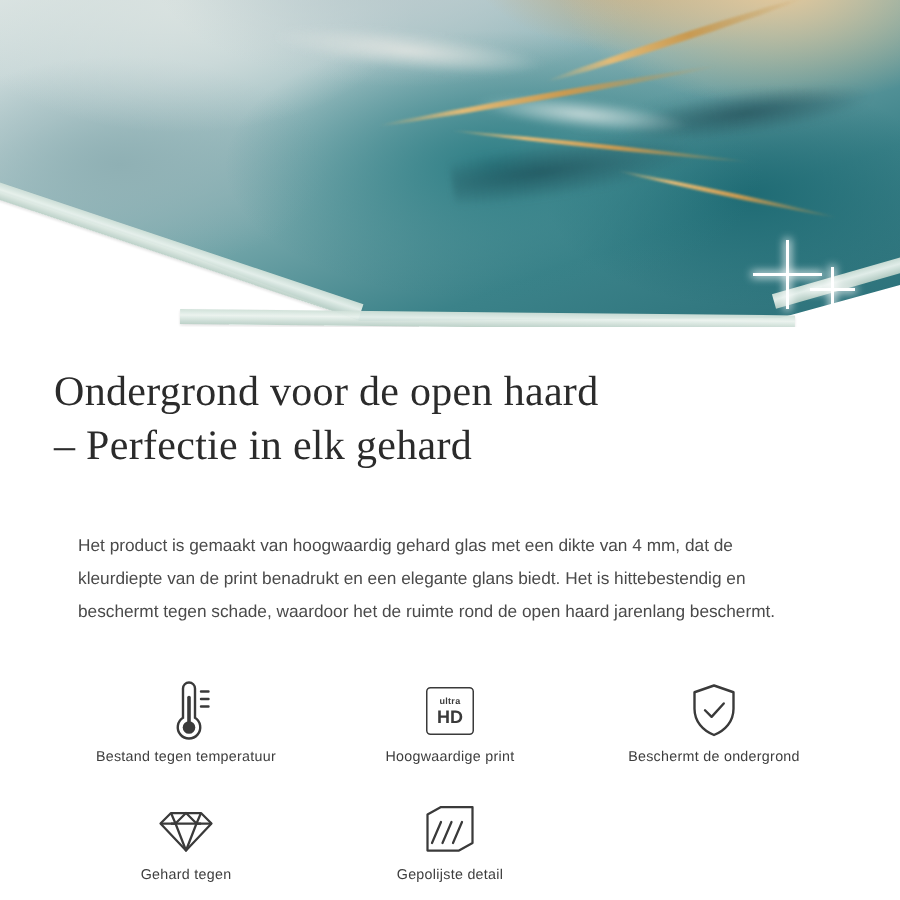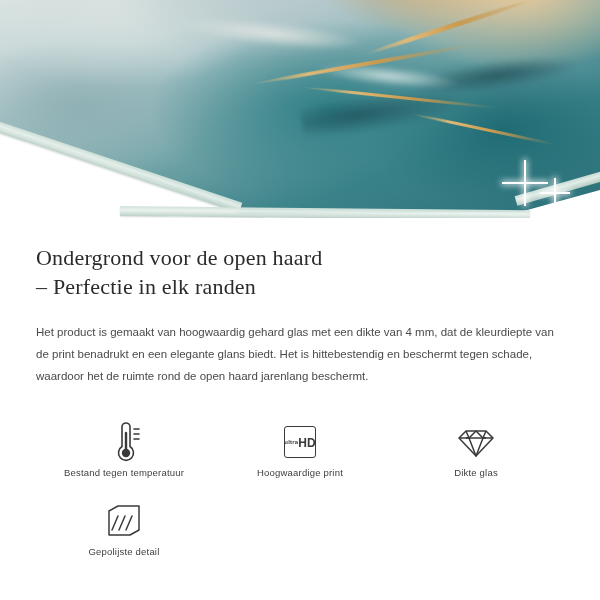--- a/index.html
+++ b/index.html
@@ -143,30 +143,30 @@
 
   
   .content {
     position: relative;
     padding: 0 36px;
   }
   .headline {
     margin: 0;
     padding-top: 26px;
     font-family: "Liberation Serif", serif;
-    font-size: 22px;
+    font-size: 28px;
     line-height: 1.30;
     font-weight: 400;
     color: #2b2b2b;
     letter-spacing: 0.2px;
     max-width: 420px;
   }
   .headline .line2 { display: block; }
   .body-copy {
-    margin: 0;
+    margin: 16px;
     padding-top: 20px;
     font-size: 11.5px;
     line-height: 1.92;
     color: #4a4a4a;
     max-width: 530px;
   }
 
   
   .features {
     position: relative;
@@ -193,21 +193,21 @@
     font-size: 9.5px;
     color: #3d3d3d;
     text-align: center;
     letter-spacing: 0.2px;
   }
   .ultrahd {
     width: 30px; height: 30px;
     border: 1.6px solid #3a3a3a;
     border-radius: 3px;
     display: flex;
-    flex-direction: row;
+    flex-direction: column;
     align-items: center;
     justify-content: center;
     line-height: 1;
   }
   .ultrahd .u1 { font-size: 6px; font-weight: 700; color: #3a3a3a; letter-spacing: 0.2px; }
   .ultrahd .u2 { font-size: 12px; font-weight: 700; color: #3a3a3a; margin-top: 1px; }
 </style>
 </head>
 <body>
 
@@ -230,21 +230,21 @@
       <div class="edge-band edge-bottom"></div>
       <div class="edge-band edge-right"></div>
       <div class="sparkle sparkle-1"></div>
       <div class="sparkle sparkle-2"></div>
     </div>
   </div>
 
   <div class="content">
     <h1 class="headline">
       <span>Ondergrond voor de open haard</span>
-      <span class="line2">– Perfectie in elk randen</span>
+      <span class="line2">– Perfectie in elk gehard</span>
     </h1>
 
     <p class="body-copy">Het product is gemaakt van hoogwaardig gehard glas met een dikte van 4 mm, dat de kleurdiepte van de print benadrukt en een elegante glans biedt. Het is hittebestendig en beschermt tegen schade, waardoor het de ruimte rond de open haard jarenlang beschermt.</p>
 
     <div class="features">
 
       <div class="feature">
         <div class="feature-icon">
           <svg width="40" height="44" viewBox="0 0 40 44" fill="none" stroke="#3a3a3a" stroke-width="1.6" stroke-linecap="round">
             <path d="M18 7a4 4 0 0 1 8 0v19.5a7.5 7.5 0 1 1-8 0z"></path>
@@ -259,33 +259,42 @@
       <div class="feature">
         <div class="feature-icon">
           <div class="ultrahd">
             <span class="u1">ultra</span>
             <span class="u2">HD</span>
           </div>
         </div>
         <div class="feature-label">Hoogwaardige print</div>
       </div>
 
+      <div class="feature">
+        <div class="feature-icon">
+          <svg width="38" height="42" viewBox="0 0 38 42" fill="none" stroke="#3a3a3a" stroke-width="1.6" stroke-linecap="round" stroke-linejoin="round">
+            <path d="M19 4l13 4.5v11c0 8.5-5.6 14.6-13 17.5C11.6 34.1 6 28 6 19.5v-11z"></path>
+            <path d="M13 20.5l4.4 4.4L25.5 16"></path>
+          </svg>
+        </div>
+        <div class="feature-label">Beschermt de ondergrond</div>
+      </div>
 
       <div class="feature">
         <div class="feature-icon">
           <svg width="40" height="38" viewBox="0 0 40 38" fill="none" stroke="#3a3a3a" stroke-width="1.5" stroke-linejoin="round">
             <path d="M10 8h20l7 7-17 18L3 15z"></path>
             <path d="M3 15h34"></path>
             <path d="M10 8l3 7-3 0"></path>
             <path d="M30 8l-3 7 3 0"></path>
             <path d="M13 15l7 18 7-18"></path>
             <path d="M13 15l7-7 7 7"></path>
           </svg>
         </div>
-        <div class="feature-label">Dikte glas</div>
+        <div class="feature-label">Gehard tegen</div>
       </div>
 
       <div class="feature">
         <div class="feature-icon">
           <svg width="38" height="38" viewBox="0 0 38 38" fill="none" stroke="#3a3a3a" stroke-width="1.5" stroke-linecap="round" stroke-linejoin="round">
             <path d="M4 33V9l9-5h21v24l-9 5z"></path>
             <path d="M13 14l-6 14M20 14l-6 14M27 14l-6 14"></path>
           </svg>
         </div>
         <div class="feature-label">Gepolijste detail</div>

